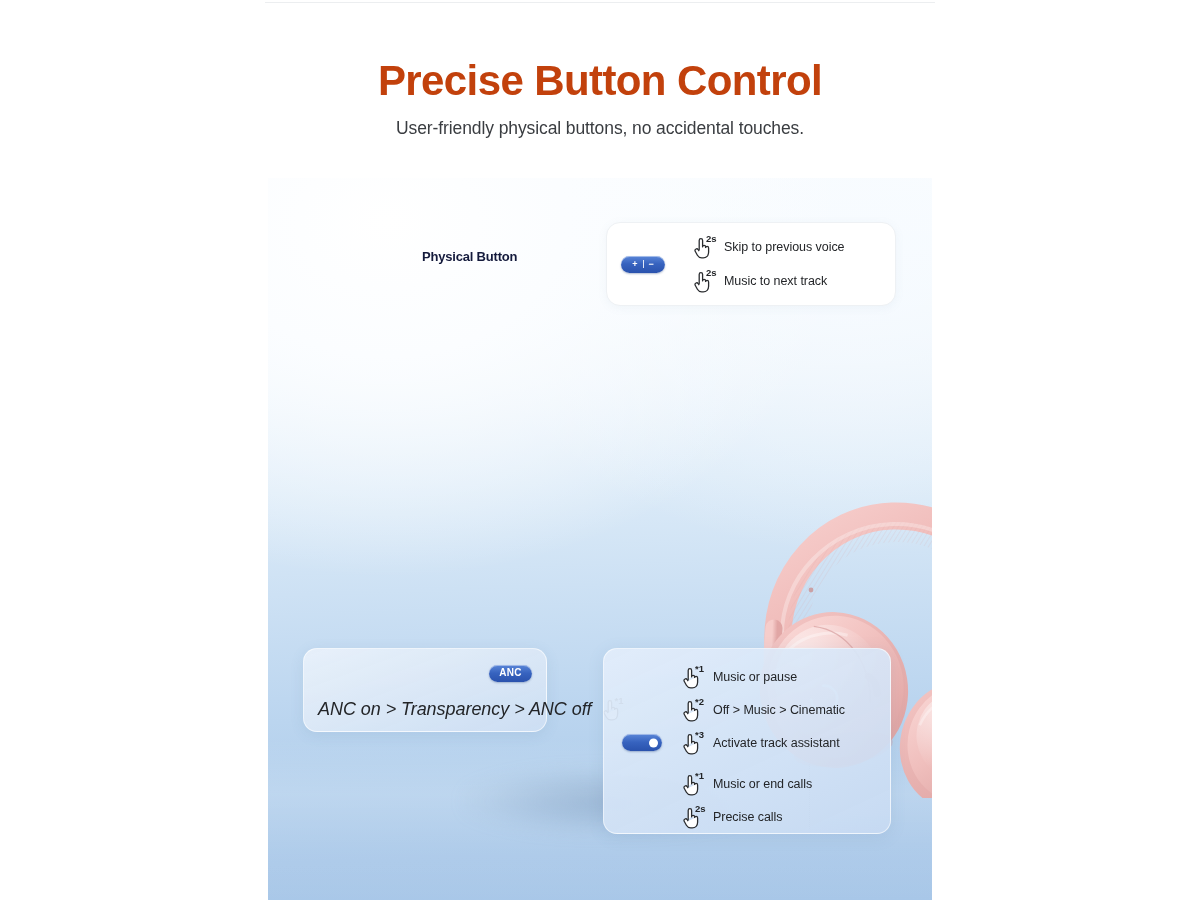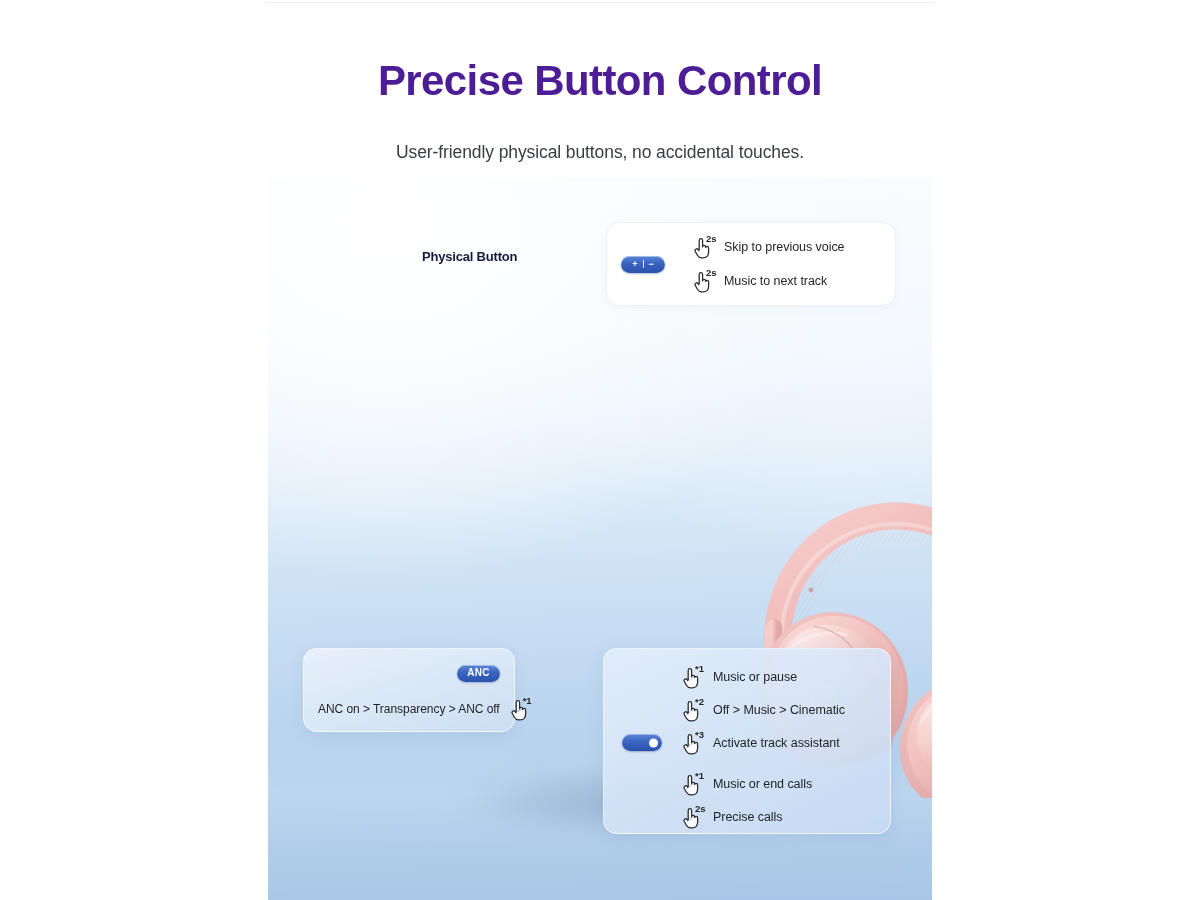--- a/index.html
+++ b/index.html
@@ -27,26 +27,26 @@
   .heading-block {
     position: absolute;
     left: 0;
     top: 56px;
     width: 1200px;
     text-align: center;
   }
   .page-title {
     font-size: 42px;
     font-weight: 700;
-    color: #4c1d95;
+    color: #c2410c;
     letter-spacing: -0.6px;
     line-height: 1.18;
   }
   .page-subtitle {
-    margin-top: 36px;
+    margin-top: 12px;
     font-size: 17.5px;
     color: #3a3d41;
     font-weight: 400;
     letter-spacing: -0.1px;
   }
 
   
   .hero {
     position: absolute;
     left: 268px;
@@ -134,21 +134,21 @@
     box-shadow: 0 2px 10px rgba(120,140,165,0.07);
     display: flex;
     align-items: center;
     padding: 0 12px 0 14px;
   }
 
   
   .card-anc {
     left: 303px;
     top: 648px;
-    width: 212px;
+    width: 244px;
     height: 84px;
     background: linear-gradient(160deg,
         rgba(233,241,250,0.94) 0%,
         rgba(221,233,247,0.92) 48%,
         rgba(206,223,243,0.90) 100%);
     border: 1px solid rgba(255,255,255,0.62);
     box-shadow: 0 3px 14px rgba(86,120,160,0.12);
   }
 
   
@@ -279,21 +279,21 @@
 
   
   .anc-row {
     position: absolute;
     left: 14px;
     top: 48px;
     display: flex;
     align-items: center;
     gap: 8px;
   }
-  .anc-row .gesture-text { font-size: 12px; }
+  .anc-row .gesture-text { font-size: 18px; font-style: italic; }
 
   
   .main-group-a {
     position: absolute;
     left: 76px;
     top: 16px;
     gap: 9px;
   }
   .main-group-b {
     position: absolute;

